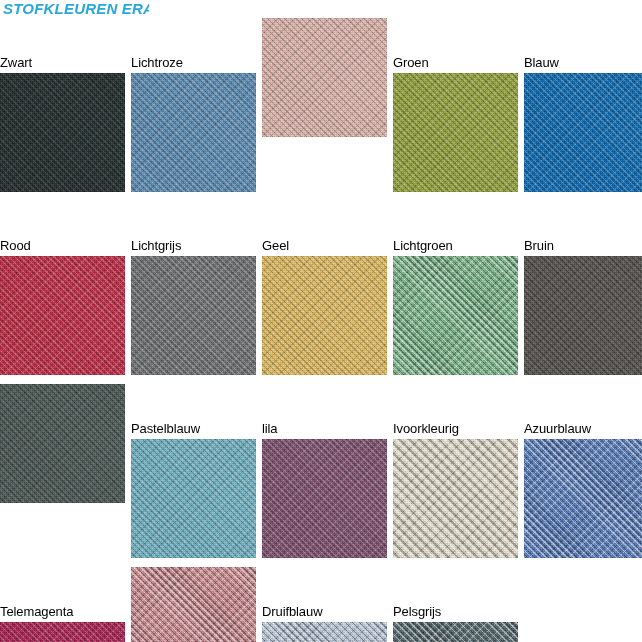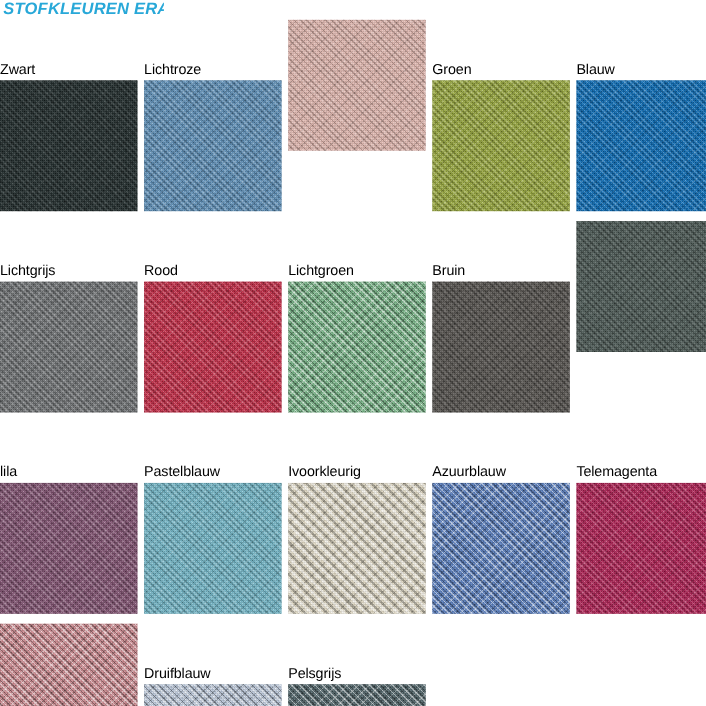--- a/index.html
+++ b/index.html
@@ -177,47 +177,51 @@
       </div>
       <div class="swatch-cell">
         <span class="swatch-label">Groen</span>
         <span class="swatch-chip" style="background-color: rgb(148, 164, 58);"></span>
       </div>
       <div class="swatch-cell">
         <span class="swatch-label">Blauw</span>
         <span class="swatch-chip" style="background-color: rgb(10, 106, 180);"></span>
       </div>
       <div class="swatch-cell">
+        <span class="swatch-label">Rood</span>
+        <span class="swatch-chip" style="background-color: rgb(194, 42, 69);"></span>
+      </div>
+      <div class="swatch-cell">
         <span class="swatch-label">Lichtgrijs</span>
         <span class="swatch-chip" style="background-color: rgb(110, 113, 115);"></span>
       </div>
       <div class="swatch-cell">
-        <span class="swatch-label">Rood</span>
-        <span class="swatch-chip" style="background-color: rgb(194, 42, 69);"></span>
+        <span class="swatch-label">Geel</span>
+        <span class="swatch-chip" style="background-color: rgb(226, 189, 98);"></span>
       </div>
       <div class="swatch-cell">
         <span class="swatch-label">Lichtgroen</span>
         <span class="swatch-chip heather" style="background-color: rgb(121, 181, 136);"></span>
       </div>
       <div class="swatch-cell">
         <span class="swatch-label">Bruin</span>
         <span class="swatch-chip dark" style="background-color: rgb(87, 84, 80);"></span>
       </div>
       <div class="swatch-cell">
         <span class="swatch-chip dark" style="background-color: rgb(77, 90, 86);"></span>
       </div>
       <div class="swatch-cell">
+        <span class="swatch-label">Pastelblauw</span>
+        <span class="swatch-chip" style="background-color: rgb(111, 179, 196);"></span>
+      </div>
+      <div class="swatch-cell">
         <span class="swatch-label">lila</span>
         <span class="swatch-chip" style="background-color: rgb(126, 79, 110);"></span>
       </div>
       <div class="swatch-cell">
-        <span class="swatch-label">Pastelblauw</span>
-        <span class="swatch-chip" style="background-color: rgb(111, 179, 196);"></span>
-      </div>
-      <div class="swatch-cell">
         <span class="swatch-label">Ivoorkleurig</span>
         <span class="swatch-chip coarse" style="background-color: rgb(221, 214, 194);"></span>
       </div>
       <div class="swatch-cell">
         <span class="swatch-label">Azuurblauw</span>
         <span class="swatch-chip heather" style="background-color: rgb(90, 126, 189);"></span>
       </div>
       <div class="swatch-cell">
         <span class="swatch-label">Telemagenta</span>
         <span class="swatch-chip" style="background-color: rgb(173, 31, 82);"></span>

